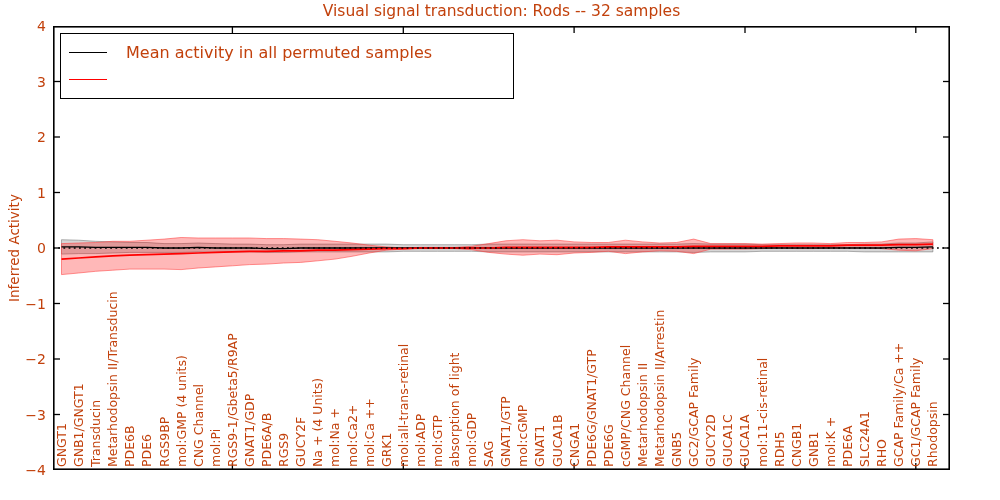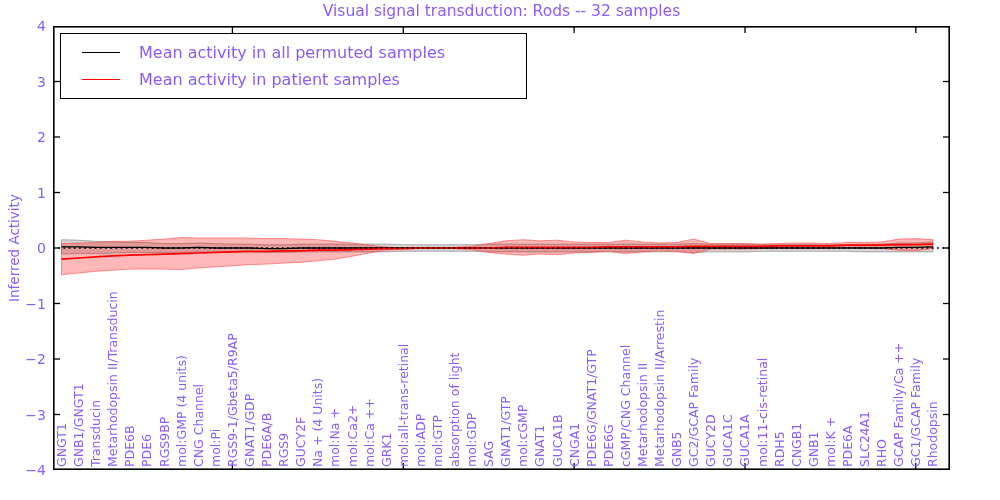--- a/index.html
+++ b/index.html
@@ -1,29 +1,29 @@
 <!DOCTYPE html>
 <html><head>
 <meta charset="utf-8">
 <style>
   html,body{margin:0;padding:0;background:#ffffff;}
   #figure{position:relative;width:952px;height:500px;background:#ffffff;
-          font-family:"DejaVu Sans",sans-serif;color:#8b5cf6;overflow:hidden;}
+          font-family:"DejaVu Sans",sans-serif;color:#c2410c;overflow:hidden;}
   #plot-title{position:absolute;left:53px;top:2px;width:897px;text-align:center;
           font-size:15.5px;}
   #xlabel{position:absolute;left:53px;top:477px;width:897px;text-align:center;font-size:13.5px;}
   #ylabel{position:absolute;left:-86px;top:240px;width:200px;text-align:center;font-size:13.5px;
           transform:rotate(-90deg);}
   #plot-area{position:absolute;left:53px;top:26px;width:897px;height:444px;}
   #plot-svg{position:absolute;left:0;top:0;}
   .ytick-label{position:absolute;width:46px;left:0;text-align:right;font-size:14px;line-height:18px;}
   .xtick-label{position:absolute;font-size:12.5px;line-height:13px;white-space:nowrap;
           transform:rotate(-90deg);transform-origin:0 0;}
   #legend{position:absolute;left:60px;top:33px;width:434px;background:#ffffff;
-          border:1.6px solid #000;padding:5px 10px 5px 21px;z-index:5;}
+          border:1.6px solid #000;padding:5px 10px 5px 8px;z-index:5;}
   .legend-row{display:flex;align-items:center;height:27px;}
   .legend-line{display:inline-block;width:38px;height:0;border-top-width:1.7px;border-top-style:solid;
           margin-right:19px;flex:none;}
   .legend-label{font-size:16px;white-space:nowrap;}
 </style>
 </head>
 <body>
 
 <div id="figure">
   <div id="plot-title">Visual signal transduction: Rods -- 32 samples</div>
@@ -133,18 +133,17 @@
       <div class="ytick-label" style="top: 461px;">−4</div>
     </div>
 
   <div id="legend">
     <div class="legend-row">
       <span class="legend-line" id="legend-line-0" style="border-top-color: rgb(0, 0, 0);"></span>
       <span class="legend-label">Mean activity in all permuted samples</span>
     </div>
     <div class="legend-row">
       <span class="legend-line" id="legend-line-1" style="border-top-color: rgb(255, 0, 0);"></span>
-      <span class="legend-label">Mean activity in patient samples</span>
     </div>
   </div>
 
   <div id="ylabel">Inferred Activity</div>
 </div>
 
 </body></html>

